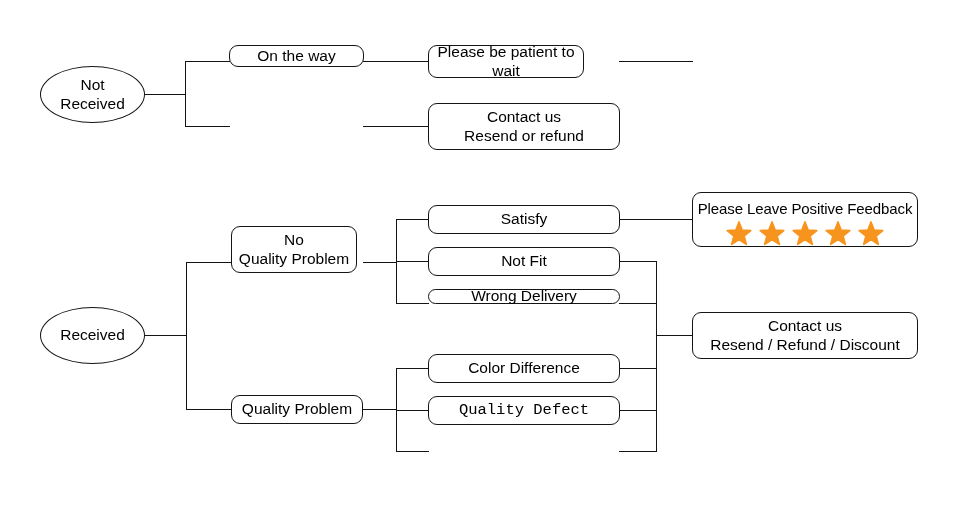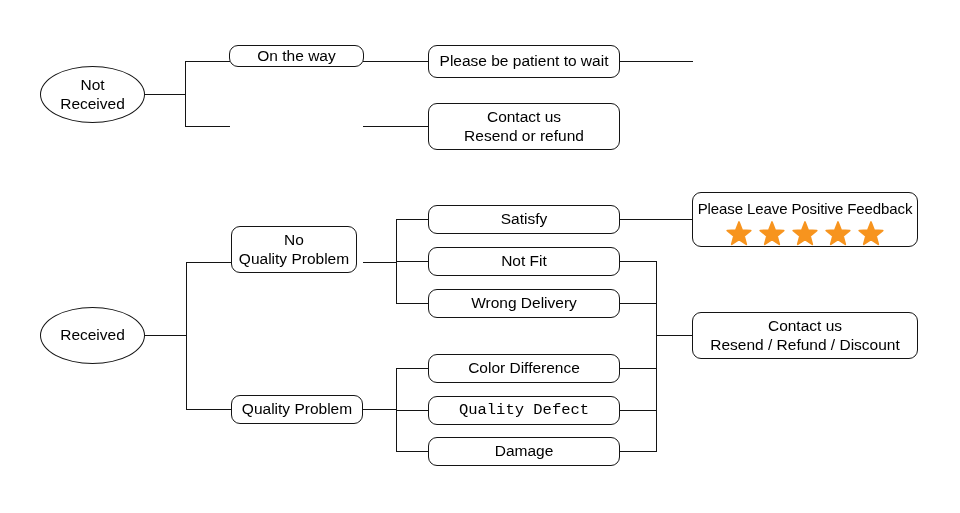--- a/index.html
+++ b/index.html
@@ -91,21 +91,21 @@
   <div class="conn h" style="left:619px; top:61px; width:74px;"></div>
 
   <div class="conn h" style="left:363px; top:126px; width:66px;"></div>
 
   <div class="node ellipse" style="left:40px; top:66px; width:105px; height:57px;">Not
 Received</div>
 
   <div class="node rounded" style="left:229px; top:45px; width:135px; height:22px;">On the way</div>
 
 
-  <div class="node rounded" style="left:428px; top:45px; width:192px; height:33px;">Please be patient to wait</div>
+  <div class="node rounded" style="left:428px; top:45px; width:156px; height:33px;">Please be patient to wait</div>
 
   <div class="node rounded" style="left:428px; top:103px; width:192px; height:47px;">Contact us
 Resend or refund</div>
 
 
   <div class="conn h" style="left:145px; top:335px; width:42px;"></div>
   <div class="conn v" style="left:186px; top:262px; height:148px;"></div>
   <div class="conn h" style="left:186px; top:262px; width:45px;"></div>
   <div class="conn h" style="left:186px; top:409px; width:45px;"></div>
 
@@ -135,27 +135,26 @@
 
   <div class="node rounded" style="left:231px; top:226px; width:126px; height:47px;">No
 Quality Problem</div>
 
   <div class="node rounded" style="left:231px; top:395px; width:132px; height:29px;">Quality Problem</div>
 
   <div class="node rounded" style="left:428px; top:205px; width:192px; height:29px;text-align:right;">Satisfy</div>
 
   <div class="node rounded" style="left:428px; top:247px; width:192px; height:29px;">Not Fit</div>
 
-  <div class="node rounded" style="left:428px; top:289px; width:192px; height:29px;">Wrong Delivery</div>
+  <div class="node rounded" style="left:428px; top:289px; width:192px; height:15px;">Wrong Delivery</div>
 
   <div class="node rounded" style="left:428px; top:354px; width:192px; height:29px;">Color Difference</div>
 
   <div class="node rounded" style="left:428px; top:396px; width:192px; height:29px;font-family:Liberation Mono, monospace;">Quality Defect</div>
 
-  <div class="node rounded" style="left:428px; top:437px; width:192px; height:29px;">Damage</div>
 
   <div class="node rounded feedback" style="left:692px; top:192px; width:226px; height:55px;">
     <span class="fb-label">Please Leave Positive Feedback</span>
     <span class="stars"><svg viewBox="0 0 24 24" class="star">
           <polygon points="12.00,0.90 14.88,8.34 22.84,8.78 16.66,13.81 18.70,21.52 12.00,17.20 5.30,21.52 7.34,13.81 1.16,8.78 9.12,8.34" fill="#F7941E" stroke="#F7941E" stroke-width="1.6" stroke-linejoin="round"></polygon>
         </svg><svg viewBox="0 0 24 24" class="star">
           <polygon points="12.00,0.90 14.88,8.34 22.84,8.78 16.66,13.81 18.70,21.52 12.00,17.20 5.30,21.52 7.34,13.81 1.16,8.78 9.12,8.34" fill="#F7941E" stroke="#F7941E" stroke-width="1.6" stroke-linejoin="round"></polygon>
         </svg><svg viewBox="0 0 24 24" class="star">
           <polygon points="12.00,0.90 14.88,8.34 22.84,8.78 16.66,13.81 18.70,21.52 12.00,17.20 5.30,21.52 7.34,13.81 1.16,8.78 9.12,8.34" fill="#F7941E" stroke="#F7941E" stroke-width="1.6" stroke-linejoin="round"></polygon>
         </svg><svg viewBox="0 0 24 24" class="star">

